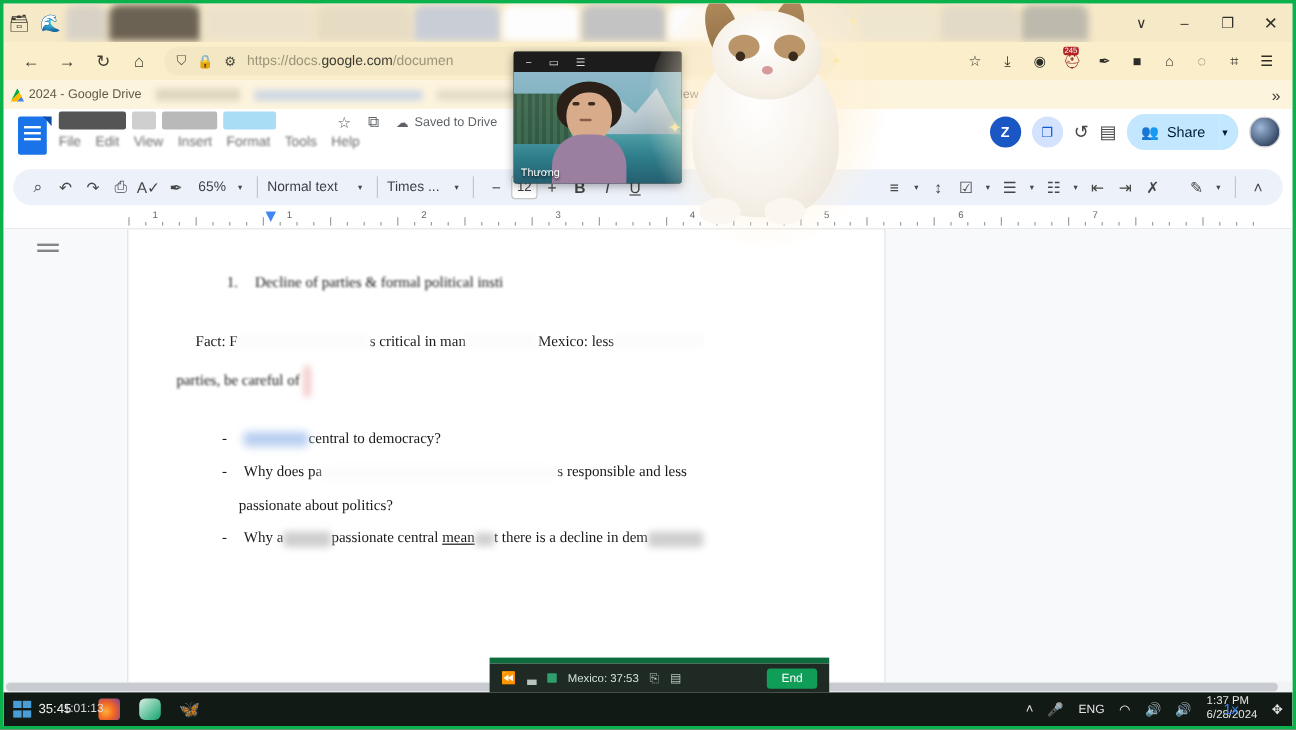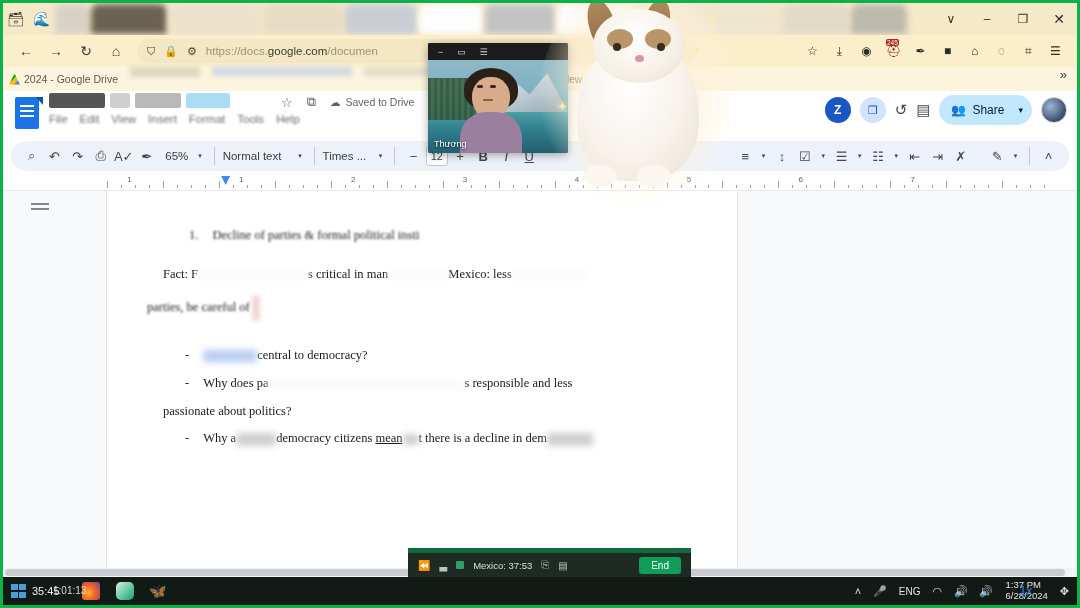--- a/index.html
+++ b/index.html
@@ -65,21 +65,21 @@
   .nav-right { margin-left:auto; display:flex; align-items:center; }
   .ext { width:27px; height:26px; display:flex; align-items:center; justify-content:center;
          font-size:12px; color:#2d2d26; }
   .ext.badge { position:relative; color:#8c1d1d; }
   .ext-badge-num { position:absolute; top:1px; left:6px; font-size:6.5px; color:#fff;
                    background:#b22222; border-radius:2px; padding:0 1px; }
 
   
   .bmbar {
     position:absolute; left:0; top:64px; right:0; height:24px;
-    background:#fdf4dd; display:flex; padding:0 6px;
+    background:#fdf4dd; display:flex; align-items:center; padding:0 6px;
   }
   .bm { display:flex; align-items:center; margin-right:12px; font-size:10.5px; color:#5f5a46;
         white-space:nowrap; }
   .bm .dot { width:11px; height:11px; margin-right:4px; }
   .bm.b1 { filter: blur(0.5px); }
   .bm.blurred { filter: blur(2.6px); color:#a09a85; }
   .bm-chev { margin-left:auto; font-size:13px; color:#3a3a30; padding-right:4px; }
 
   
   .docsapp { position:absolute; left:0; top:88px; right:0; bottom:28px; background:#fff; }
@@ -534,47 +534,47 @@
       <div class="pg-margin-l"></div>
       <div class="pg-margin-r"></div>
 
       <div class="page">
 
         <div class="ln num-li blurtxt">
           <span>1.</span>
           <span style="margin-left:11px">Decline of parties &amp; formal political insti</span>
         </div>
 
-        <div class="ln" style="margin-top:26px">
+        <div class="ln" style="margin-top:36px">
           <span>Fact: F</span><span class="redact white" style="width:110px;height:11px"></span><span>s critical in man</span><span class="redact white" style="width:60px;height:11px"></span><span>Mexico: less</span><span class="redact white" style="width:74px;height:11px"></span>
         </div>
 
         <div class="ln blurtxt" style="margin-left:-16px">
           <span>parties, be careful of</span>
           <span class="redact pink" style="width:6px;height:26px"></span>
         </div>
 
 
         <div class="ln dash-li" style="margin-top:28px">
           <span>-</span>
           <span><span class="redact blue" style="width:54px;height:12px"></span><span>central to democracy?</span></span>
         </div>
 
         <div class="ln dash-li">
           <span>-</span>
           <span><span>Why does pa</span><span class="redact white" style="width:196px;height:11px"></span><span>s responsible and less</span></span>
         </div>
 
-        <div class="ln" style="">
+        <div class="ln" style="margin-left:36px">
           <span>passionate about politics?</span>
         </div>
 
         <div class="ln dash-li">
           <span>-</span>
-          <span><span>Why a</span><span class="redact grey" style="width:40px;height:13px"></span><span>democracy citizens </span><span class="und">mean</span><span class="redact grey" style="width:16px;height:11px"></span><span>t there is a decline in dem</span><span class="redact grey" style="width:46px;height:13px"></span></span>
+          <span><span>Why a</span><span class="redact grey" style="width:40px;height:13px"></span><span>passionate central </span><span class="und">mean</span><span class="redact grey" style="width:16px;height:11px"></span><span>t there is a decline in dem</span><span class="redact grey" style="width:46px;height:13px"></span></span>
         </div>
       </div>
 
       <div class="doc-hscroll">
           <div class="thumb"></div>
         </div>
     </div>
   </div>
 
   <div class="meet-top-strip"></div>

